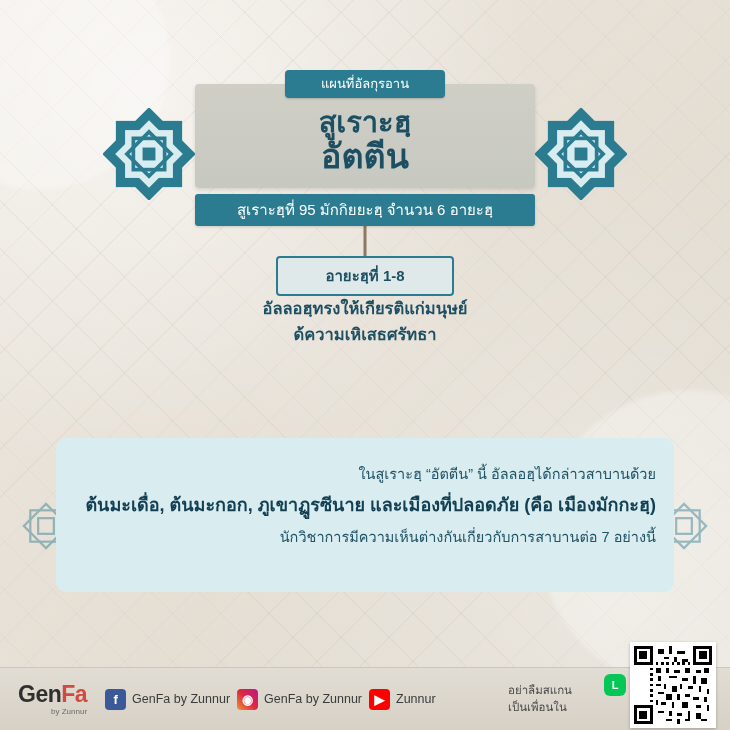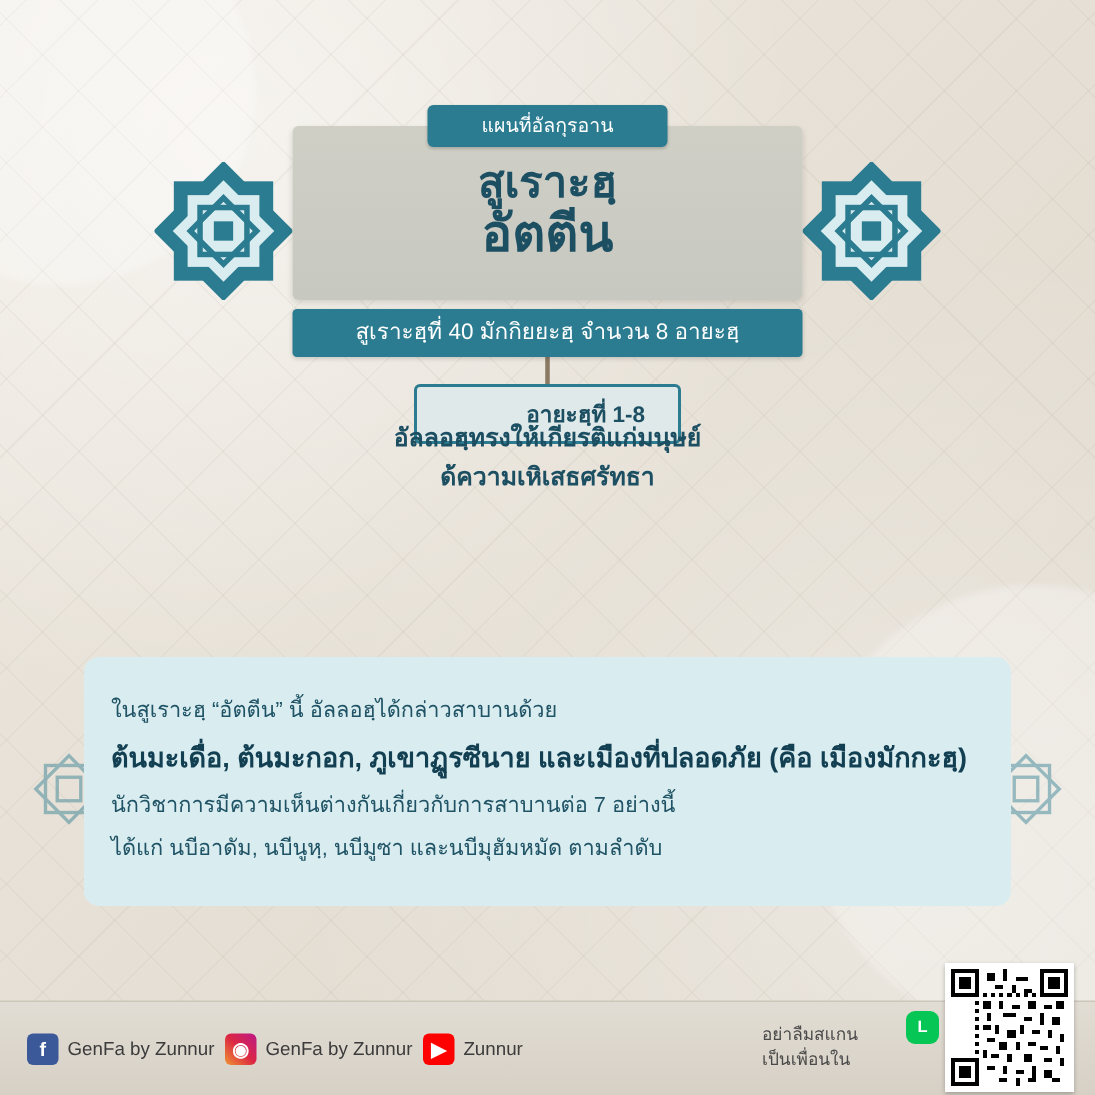--- a/index.html
+++ b/index.html
@@ -63,21 +63,21 @@
     font-size: 13px;
     line-height: 28px;
     text-align: center;
     border-radius: 4px;
     box-shadow: 0 1px 2px rgba(0,0,0,0.18);
   }
   .title-box {
     position: relative;
     z-index: 3;
     margin-top: -14px;
-    padding: 22px 10px 24px;
+    padding: 22px 10px 12px;
     background: linear-gradient(180deg, #cfcfc6 0%, #c7c8c0 100%);
     border-radius: 4px;
     text-align: center;
     box-shadow: 0 2px 4px rgba(0,0,0,0.12);
   }
   .title-line1 {
     color: #1d4f63;
     font-size: 29px;
     font-weight: bold;
     line-height: 1.12;
@@ -137,48 +137,48 @@
     top: 256px;
     transform: translateX(-50%);
     min-width: 130px;
     padding: 6px 22px;
     background: #dfe9e9;
     border: 2px solid #2b7c90;
     border-radius: 4px;
     color: #1d4f63;
     font-size: 15px;
     font-weight: bold;
-    text-align: right;
+    text-align: center;
   }
 
   
   .summary {
     position: absolute;
     left: 0;
-    top: 280px;
+    top: 296px;
     width: 730px;
     text-align: center;
     color: #1d4f63;
     font-size: 16.5px;
     font-weight: bold;
     line-height: 1.55;
   }
   .summary div { margin: 0; }
 
   
   .panel {
     position: absolute;
     left: 56px;
     top: 438px;
     width: 618px;
-    padding: 22px 18px 24px;
+    padding: 22px 18px 40px;
     box-sizing: border-box;
     background: #d9ecef;
     border-radius: 10px;
-    text-align: left;
+    text-align: right;
     color: #1f5365;
     font-size: 14.5px;
     line-height: 1.95;
   }
   .panel .strong {
     font-weight: bold;
     color: #123f52;
     font-size: 18px;
   }
 
@@ -353,42 +353,45 @@
             <rect x="43" y="43" width="14" height="14" fill="#2b7c90"></rect>
           </g>
         </svg>
       </div>
 
       <div class="badge-top">แผนที่อัลกุรอาน</div>
       <div class="title-box">
         <div class="title-line1">สูเราะฮฺ</div>
         <div class="title-line2">อัตตีน</div>
       </div>
-      <div class="subtitle-bar">สูเราะฮฺที่ 40 มักกิยยะฮฺ จำนวน 8 อายะฮฺ</div>
+      <div class="subtitle-bar">สูเราะฮฺที่ 95 มักกิยยะฮฺ จำนวน 6 อายะฮฺ</div>
     </div>
   </div>
 
   <div class="connector"></div>
 
   <div class="ayah-badge">อายะฮฺที่ 1-8</div>
 
   <div class="summary">
     <div>อัลลอฮฺทรงให้เกียรติแก่มนุษย์</div>
     <div>ด้ความเหิเสธศรัทธา</div>
   </div>
 
   <div class="panel">
     <div>ในสูเราะฮฺ “อัตตีน” นี้ อัลลอฮฺได้กล่าวสาบานด้วย</div>
     <div class="strong">ต้นมะเดื่อ, ต้นมะกอก, ภูเขาฏูรซีนาย และเมืองที่ปลอดภัย (คือ เมืองมักกะฮฺ)</div>
     <div>นักวิชาการมีความเห็นต่างกันเกี่ยวกับการสาบานต่อ 7 อย่างนี้</div>
-    <div>ได้แก่ นบีอาดัม, นบีนูหฺ, นบีมูซา และนบีมุฮัมหมัด ตามลำดับ</div>
   </div>
 
   <div class="footer">
     <div class="footer-inner">
+      <div class="brand">
+        <div class="brand-main"><span class="gen">Gen</span><span>Fa</span></div>
+        <div class="brand-sub">by Zunnur</div>
+      </div>
 
       <div class="social">
         <div class="chip">
           <span class="sicon fb">
               <span>f</span>
             </span>
           <span class="sname">GenFa by Zunnur</span>
         </div>
         <div class="chip">
           <span class="sicon ig">

